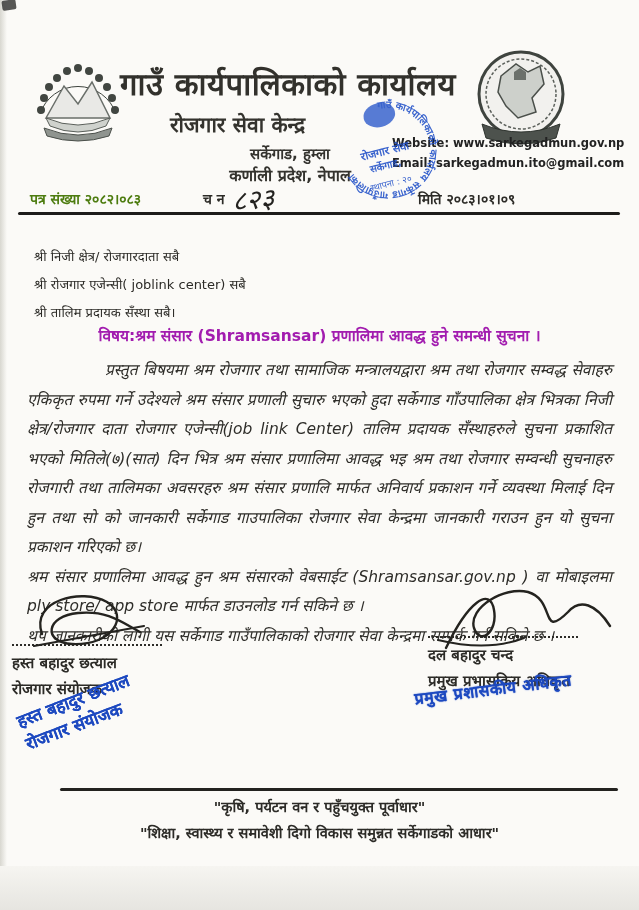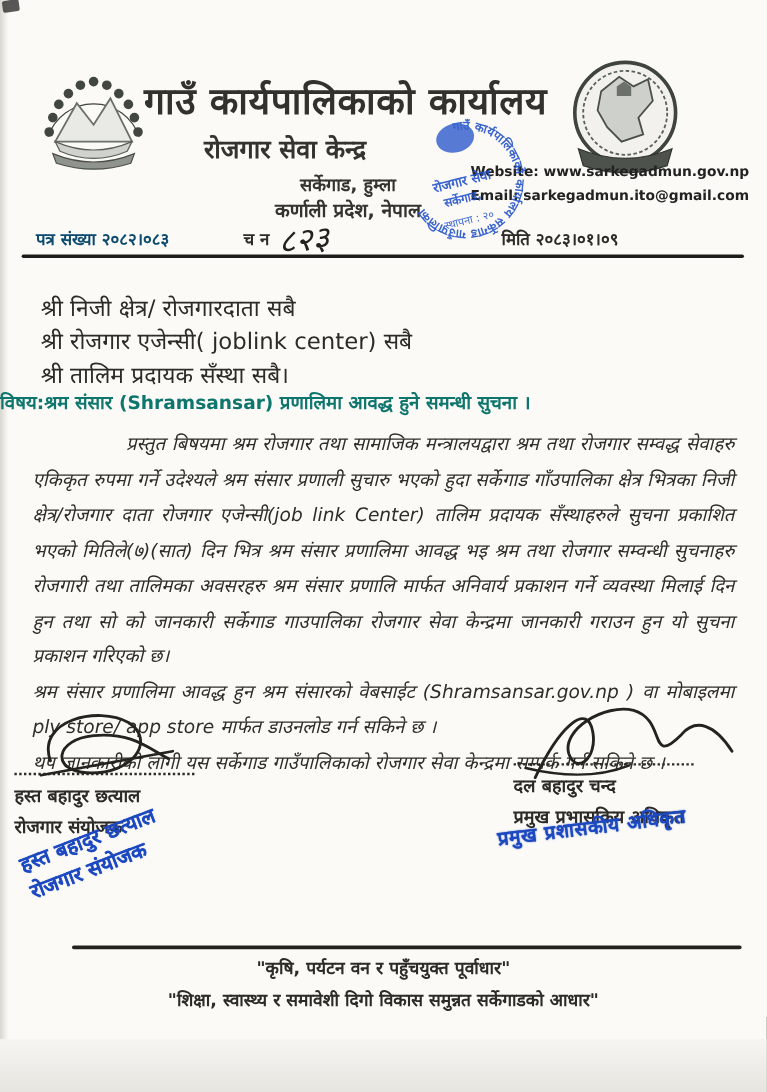--- a/index.html
+++ b/index.html
@@ -32,31 +32,31 @@
     font-size:16px;font-weight:700;color:#34332e;}
   .hdr-web{position:absolute;left:392px;top:136px;width:240px;
     font-size:11.5px;font-weight:700;color:#222;}
   .hdr-mail{position:absolute;left:392px;top:156px;width:240px;
     font-size:11.5px;font-weight:700;color:#222;}
 
   .round-stamp{position:absolute;left:332px;top:92px;width:112px;height:116px;
     transform:rotate(-14deg);opacity:.88;}
 
   
-  .meta-ref{position:absolute;left:30px;top:189px;font-size:14px;font-weight:700;color:#0c4a6e;}
+  .meta-ref{position:absolute;left:30px;top:189px;font-size:14px;font-weight:700;color:#4d7c0f;}
   .meta-chn{position:absolute;left:203px;top:189px;font-size:14px;font-weight:700;color:#2c2b27;}
   .meta-hand{position:absolute;left:232px;top:180px;font-size:27px;font-weight:400;
     font-style:italic;color:#23221f;transform:rotate(-5deg);}
   .meta-date{position:absolute;left:418px;top:189px;font-size:14px;font-weight:700;color:#2c2b27;}
   .rule-top{position:absolute;left:18px;top:212px;width:602px;height:3px;background:#1d1c1a;border-radius:2px;}
 
   
-  .addr{position:absolute;left:34px;top:243px;font-size:19px;line-height:28px;color:#2c2b27;}
-  .subject{position:absolute;left:0;top:324px;width:639px;
-    font-size:15.5px;font-weight:600;color:#0f766e;}
+  .addr{position:absolute;left:34px;top:243px;font-size:13px;line-height:28px;color:#2c2b27;}
+  .subject{position:absolute;left:0;top:324px;width:639px;text-align:center;
+    font-size:15.5px;font-weight:600;color:#a21caf;}
 
   
   .body-text{position:absolute;left:27px;top:356px;width:585px;
     font-size:15.5px;line-height:29.5px;text-align:justify;color:#2e2d29;font-style:italic;}
   .body-text p{margin:0;}
   .body-text .indent{text-indent:78px;}
 
   
   .sig-block{position:absolute;width:220px;}
   .sig-left{left:12px;top:586px;}

